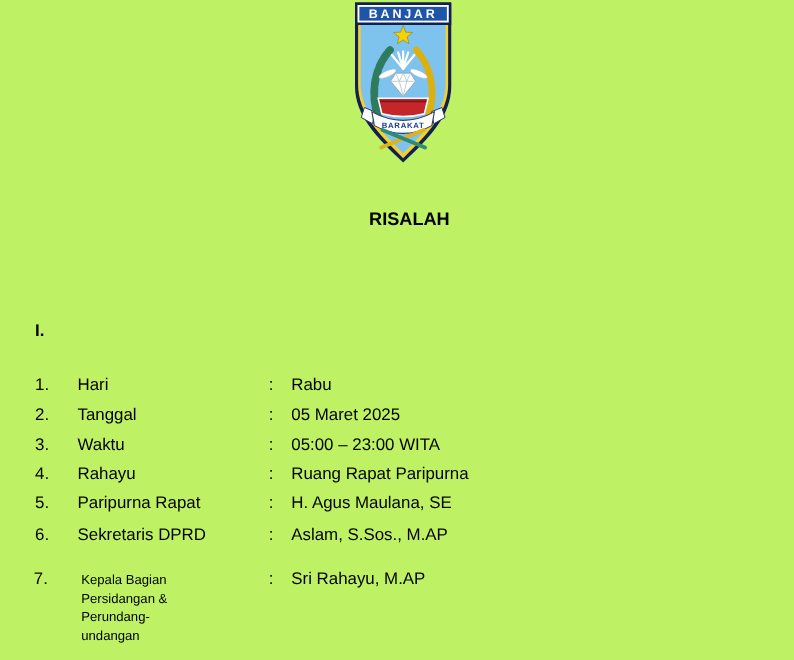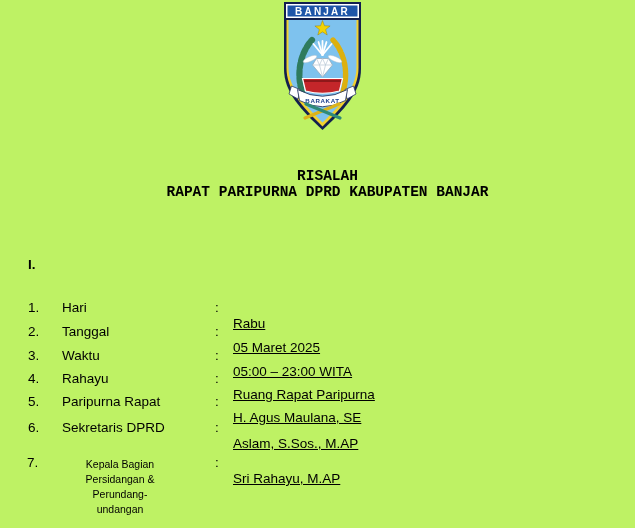--- a/index.html
+++ b/index.html
@@ -4,30 +4,30 @@
 <style>
   html,body{margin:0;padding:0;}
   body{
     width:635px;height:528px;background:#ffffff;overflow:hidden;position:relative;
     font-family:"Liberation Sans", sans-serif;color:#000;
   }
   .page{position:absolute;inset:0;background:#bef264;}
   .emblem{position:absolute;left:273px;top:1px;width:99px;height:131px;}
   .title-block{
     position:absolute;left:20px;top:169px;width:615px;
-    text-align:center;font-weight:bold;font-size:14.5px;line-height:15.5px;font-family:Liberation Mono, monospace;
+    text-align:center;font-weight:bold;font-size:14.5px;line-height:15.5px;
   }
   .section-heading{position:absolute;top:257px;left:0;width:635px;height:18px;font-weight:bold;font-size:13.5px;}
   .section-heading .numeral{position:absolute;left:28px;top:0;}
   .section-heading .heading-text{position:absolute;left:62px;top:0;}
   .krow{position:absolute;left:0;width:635px;font-size:13.5px;line-height:15.5px;}
   .krow .num{position:absolute;left:28px;top:0;}
-  .krow .label{position:absolute;left:62px;top:0;white-space:pre-line;text-align:center;}
+  .krow .label{position:absolute;left:62px;top:0;white-space:pre-line;}
   .krow .sep{position:absolute;left:215px;top:0;}
-  .krow .value{position:absolute;left:233px;top:16px;white-space:nowrap;text-decoration:underline;}
+  .krow .value{position:absolute;left:233px;top:0;white-space:nowrap;}
   .krow.small-label .num{left:27px;}
   .krow.small-label .label{left:65px;font-size:10.5px;line-height:15px;top:2px;width:110px;}
   svg text{font-family:"Liberation Sans", sans-serif;}
 </style>
 </head>
 <body>
 
 <div class="page">
 
   <svg class="emblem" viewBox="0 0 99 131" aria-hidden="true">
@@ -81,21 +81,20 @@
     <text x="49.5" y="101.5" font-size="6.2" font-weight="bold" fill="#1d3f8c" text-anchor="middle" letter-spacing="0.6">BARAKAT</text>
 
     <g stroke-linecap="round">
       <line x1="32" y1="117" x2="66" y2="103" stroke="#dcb31a" stroke-width="3.2"></line>
       <line x1="33" y1="103" x2="67" y2="117" stroke="#2f8a78" stroke-width="3.2"></line>
     </g>
   </svg>
 
   <div class="title-block">
     <div>RISALAH</div>
-    <div>RAPAT PARIPURNA DPRD KABUPATEN BANJAR</div>
   </div>
 
   <div class="section-heading">
     <span class="numeral">I.</span>
   </div>
 
   <div class="krow" style="top:300px">
     <span class="num">1.</span>
     <span class="label">Hari</span>
     <span class="sep">:</span>

